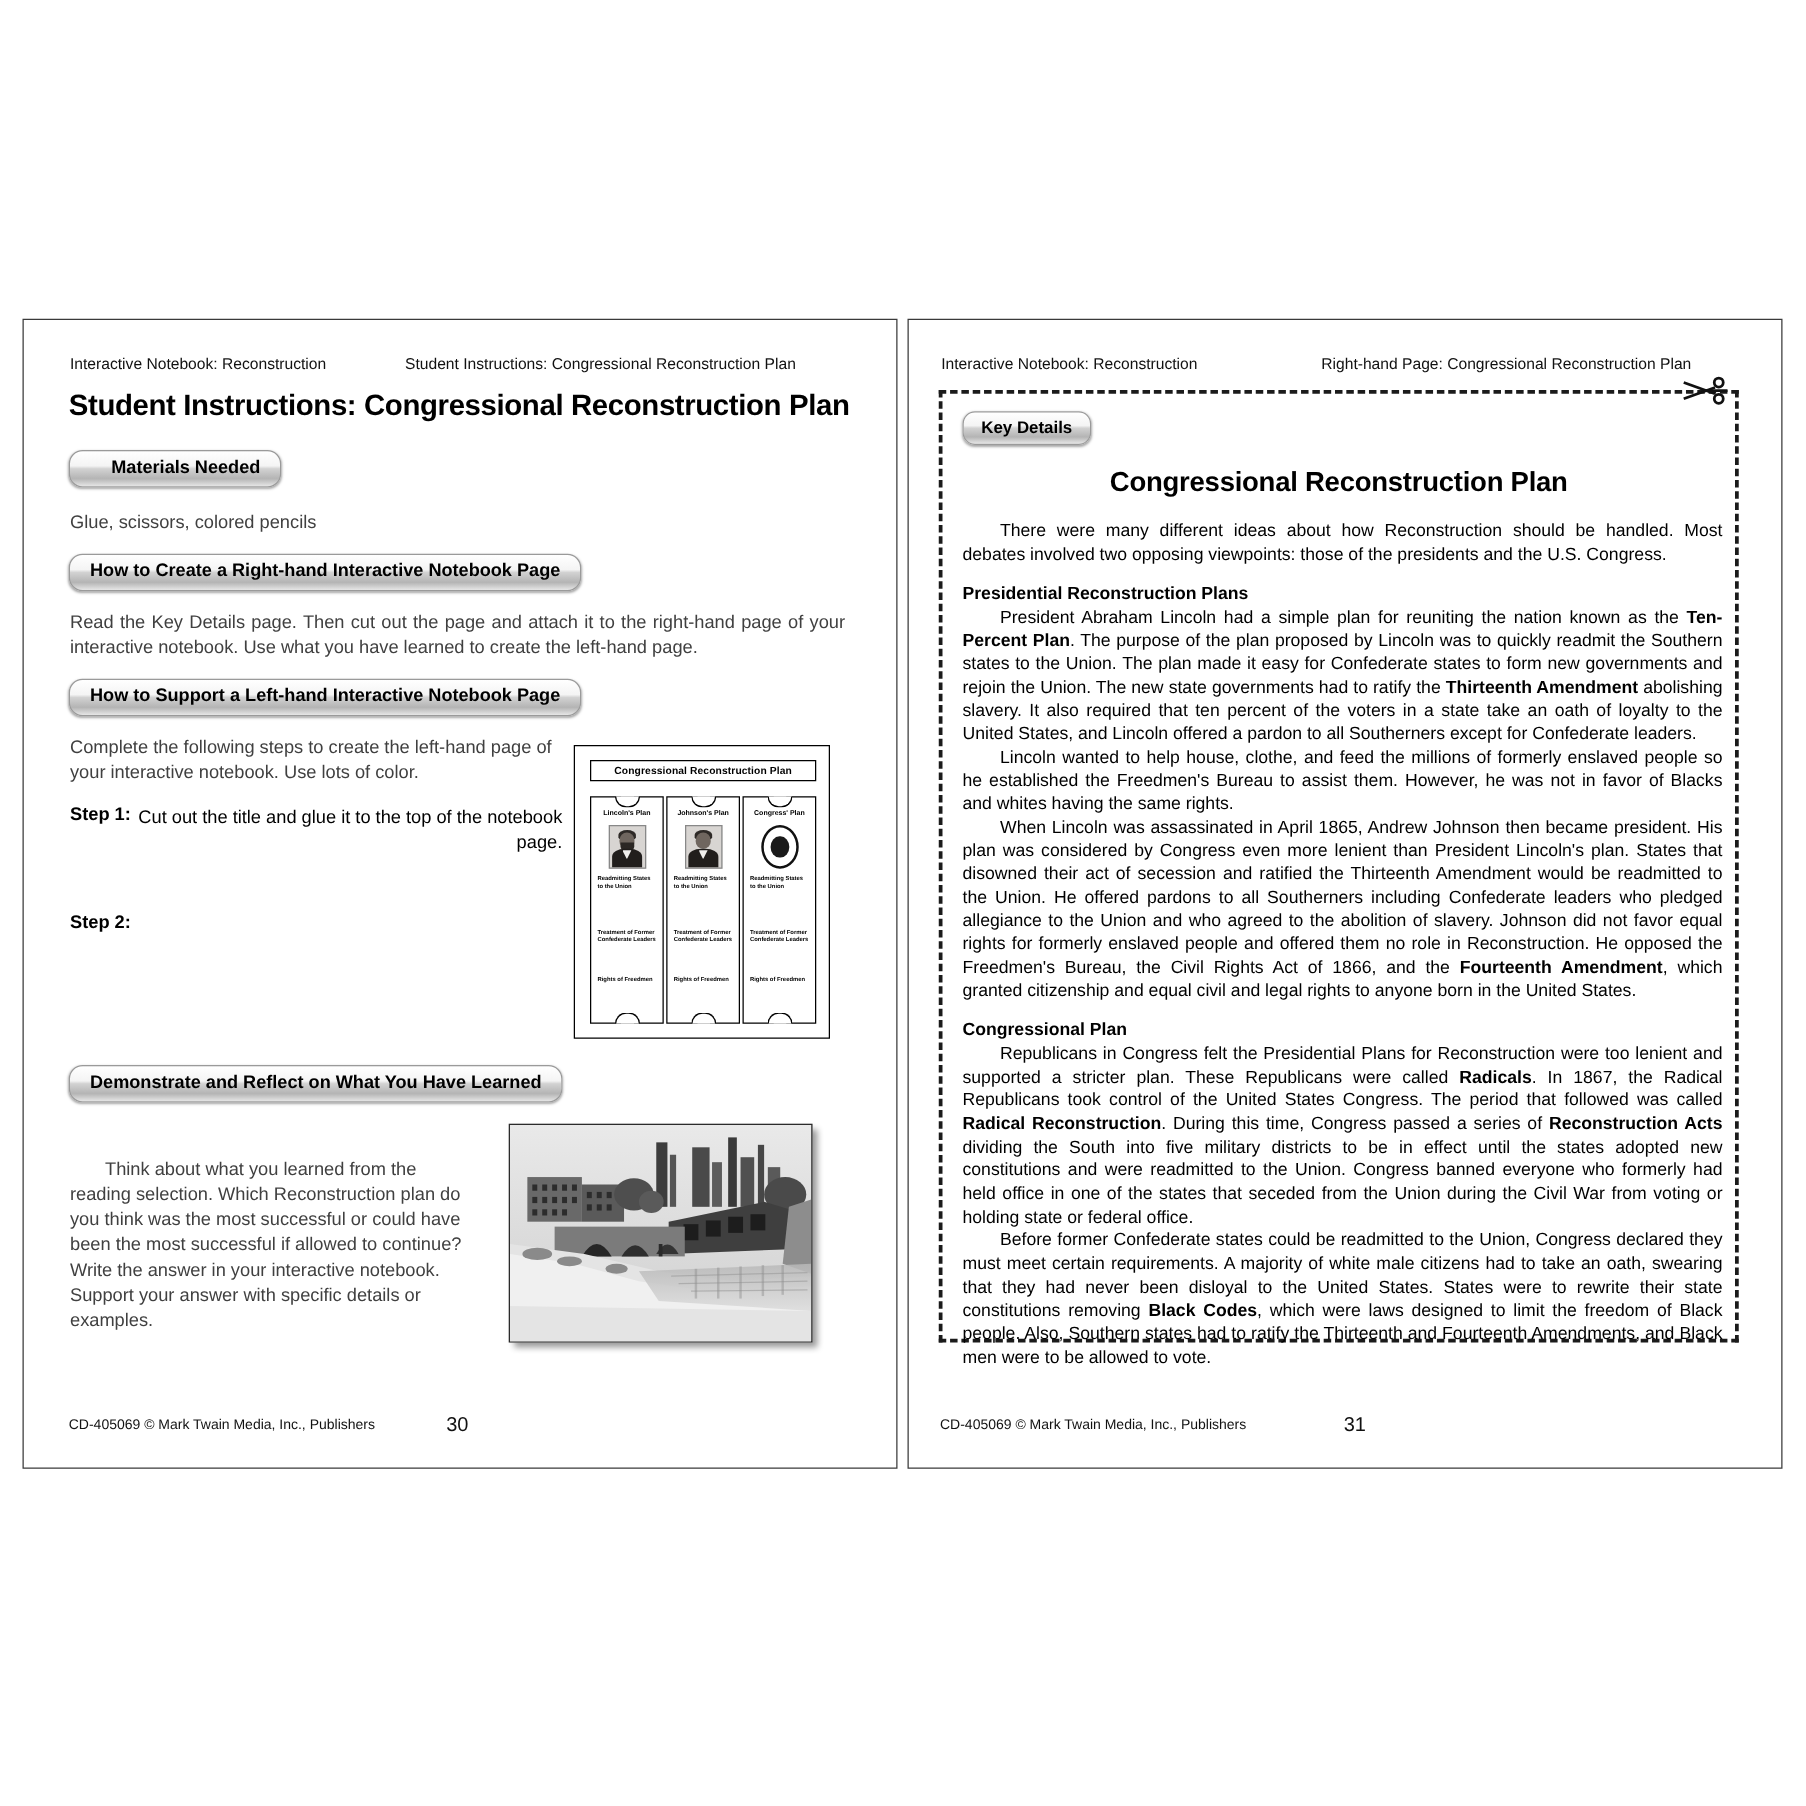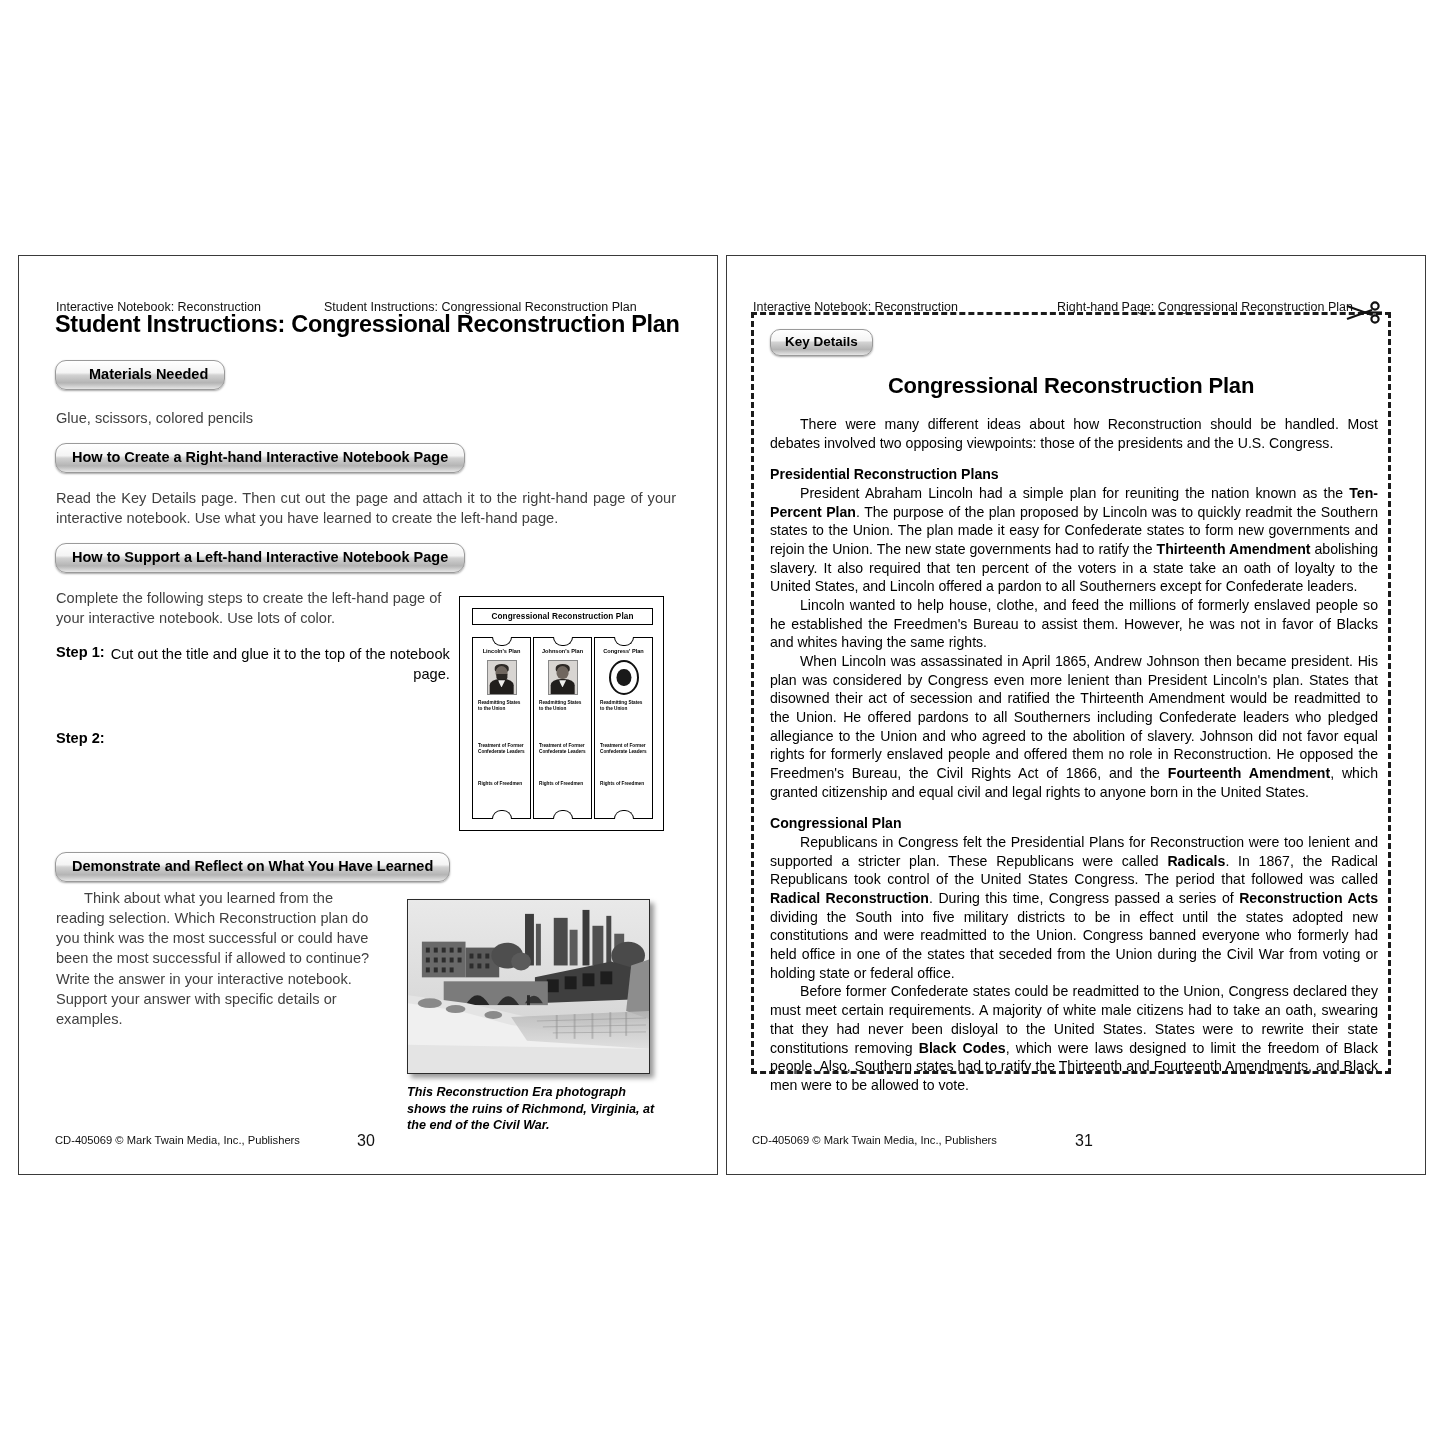--- a/index.html
+++ b/index.html
@@ -29,21 +29,21 @@
     border: 1.5px solid #3a3a3a;
     box-sizing: border-box;
     width: 700px;
     height: 920px;
     overflow: hidden;
   }
 
   
   .runhead {
     position: absolute;
-    top: 44px;
+    top: 28px;
     font-size: 12.5px;
     color: #111;
     white-space: nowrap;
   }
   .runhead.left-side  { left: 37px; }
   .runhead.right-side { left: 305px; }
   .page.right .runhead.left-side  { left: 26px; }
   .page.right .runhead.right-side { left: 330px; }
 
   
@@ -102,21 +102,21 @@
   .step-label {
     font-weight: bold;
     font-size: 14.6px;
     white-space: nowrap;
     padding-right: 6px;
   }
   .step-text { font-size: 14.6px; line-height: 1.38; }
   .step-text .cont { display: block; padding-left: 22px; text-align: right; }
 
   .reflect-body {
-    left: 37px; top: 632px; width: 325px;
+    left: 37px; top: 670px; width: 325px;
     text-align: left;
   }
   .reflect-body .indent { display: inline-block; width: 28px; }
 
   
   .chart-thumb {
     position: absolute;
     left: 440px;
     top: 340px;
     width: 205px;
@@ -524,21 +524,20 @@
         <g fill="#8a8a8a">
           <ellipse cx="22" cy="104" rx="12" ry="5"></ellipse>
           <ellipse cx="48" cy="110" rx="10" ry="4"></ellipse>
           <ellipse cx="86" cy="116" rx="9" ry="4"></ellipse>
         </g>
 
         <rect x="120" y="96" width="3" height="10" fill="#2a2a2a"></rect>
       </svg>
     </div>
 
-    <div class="caption">This Reconstruction Era photograph shows the ruins of Richmond, Virginia, at the end of the Civil War.</div>
 
     <div class="footer-credit">CD-405069 © Mark Twain Media, Inc., Publishers</div>
     <div class="footer-page">30</div>
   </div>
 
   <div class="page right">
 
     <div class="runhead left-side">Interactive Notebook: Reconstruction</div>
     <div class="runhead right-side">Right-hand Page: Congressional Reconstruction Plan</div>
 

